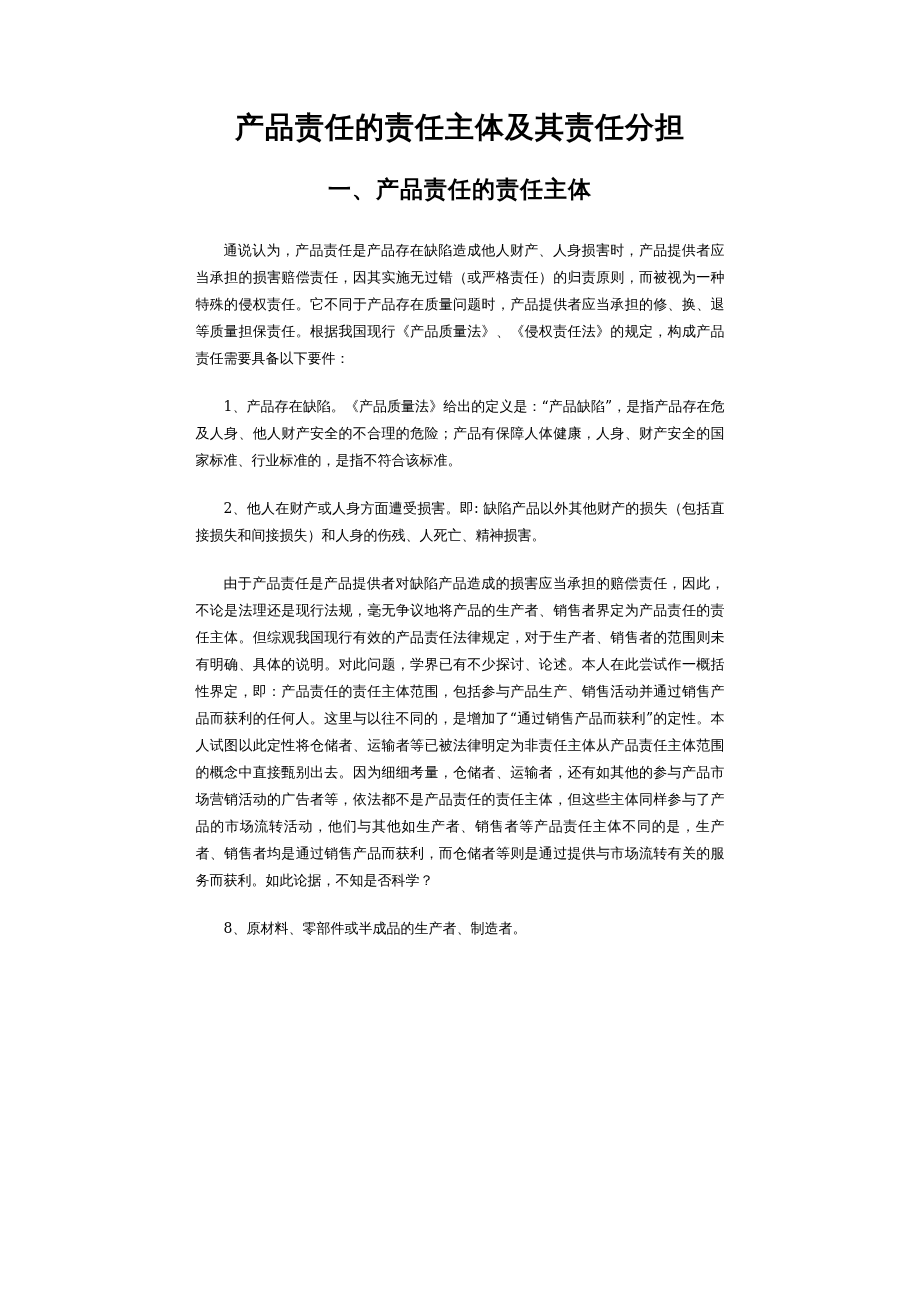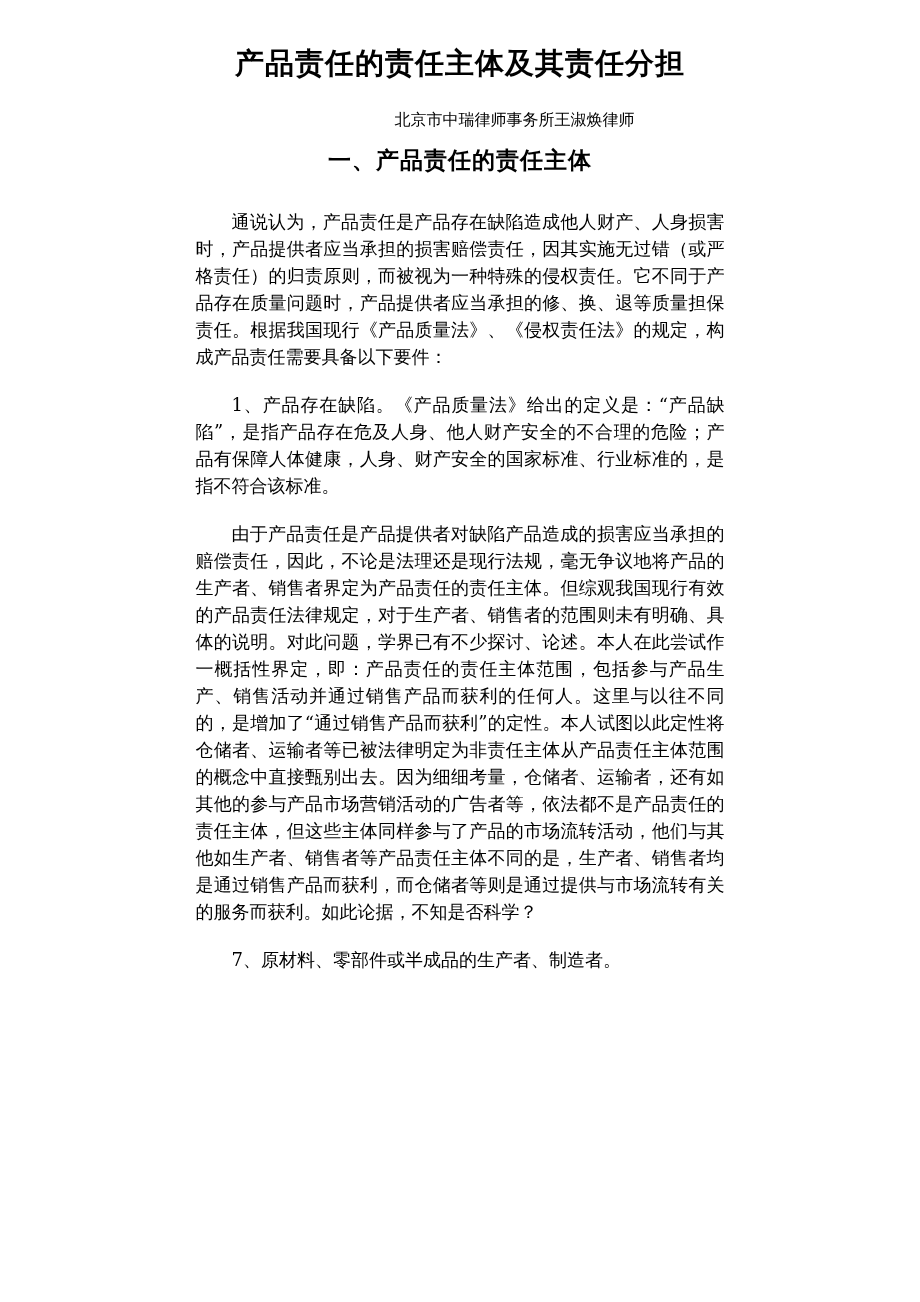--- a/index.html
+++ b/index.html
@@ -6,21 +6,21 @@
   html, body {
     background: #ffffff;
     font-family: "DejaVu Serif", "Liberation Serif", serif;
     color: #000000;
   }
   .page {
     width: 759px;
     height: 1302px;
     margin: 0 auto;
     background: #ffffff;
-    padding: 44px 115px 60px 115px;
+    padding: 108px 115px 60px 115px;
     overflow: hidden;
   }
   .doc-title {
     font-size: 29px;
     font-weight: bold;
     text-align: center;
     letter-spacing: 1px;
     margin-bottom: 26px;
     font-family: "DejaVu Sans", "Liberation Sans", sans-serif;
   }
@@ -32,34 +32,34 @@
   }
   .section-heading {
     font-size: 23px;
     font-weight: bold;
     text-align: center;
     letter-spacing: 1px;
     margin-bottom: 32px;
     font-family: "DejaVu Sans", "Liberation Sans", sans-serif;
   }
   .body-text p {
-    font-size: 18px;
+    font-size: 14px;
     line-height: 27px;
     text-indent: 2em;
     text-align: justify;
     margin-bottom: 21px;
     word-break: break-all;
   }
 </style>
 </head>
 <body>
 
 <div class="page">
   <h1 class="doc-title">产品责任的责任主体及其责任分担</h1>
-  <div class="byline">北京市中瑞律师事务所王淑焕律师</div>
   <h2 class="section-heading">一、产品责任的责任主体</h2>
   <div class="body-text">
     <p>通说认为，产品责任是产品存在缺陷造成他人财产、人身损害时，产品提供者应当承担的损害赔偿责任，因其实施无过错（或严格责任）的归责原则，而被视为一种特殊的侵权责任。它不同于产品存在质量问题时，产品提供者应当承担的修、换、退等质量担保责任。根据我国现行《产品质量法》、《侵权责任法》的规定，构成产品责任需要具备以下要件：</p>
     <p>1、产品存在缺陷。《产品质量法》给出的定义是：“产品缺陷”，是指产品存在危及人身、他人财产安全的不合理的危险；产品有保障人体健康，人身、财产安全的国家标准、行业标准的，是指不符合该标准。</p>
+    <p>2、他人在财产或人身方面遭受损害。即: 缺陷产品以外其他财产的损失（包括直接损失和间接损失）和人身的伤残、人死亡、精神损害。</p>
     <p>由于产品责任是产品提供者对缺陷产品造成的损害应当承担的赔偿责任，因此，不论是法理还是现行法规，毫无争议地将产品的生产者、销售者界定为产品责任的责任主体。但综观我国现行有效的产品责任法律规定，对于生产者、销售者的范围则未有明确、具体的说明。对此问题，学界已有不少探讨、论述。本人在此尝试作一概括性界定，即：产品责任的责任主体范围，包括参与产品生产、销售活动并通过销售产品而获利的任何人。这里与以往不同的，是增加了“通过销售产品而获利”的定性。本人试图以此定性将仓储者、运输者等已被法律明定为非责任主体从产品责任主体范围的概念中直接甄别出去。因为细细考量，仓储者、运输者，还有如其他的参与产品市场营销活动的广告者等，依法都不是产品责任的责任主体，但这些主体同样参与了产品的市场流转活动，他们与其他如生产者、销售者等产品责任主体不同的是，生产者、销售者均是通过销售产品而获利，而仓储者等则是通过提供与市场流转有关的服务而获利。如此论据，不知是否科学？</p>
-    <p>7、原材料、零部件或半成品的生产者、制造者。</p>
+    <p>8、原材料、零部件或半成品的生产者、制造者。</p>
   </div>
 </div>
 
 </body></html>

